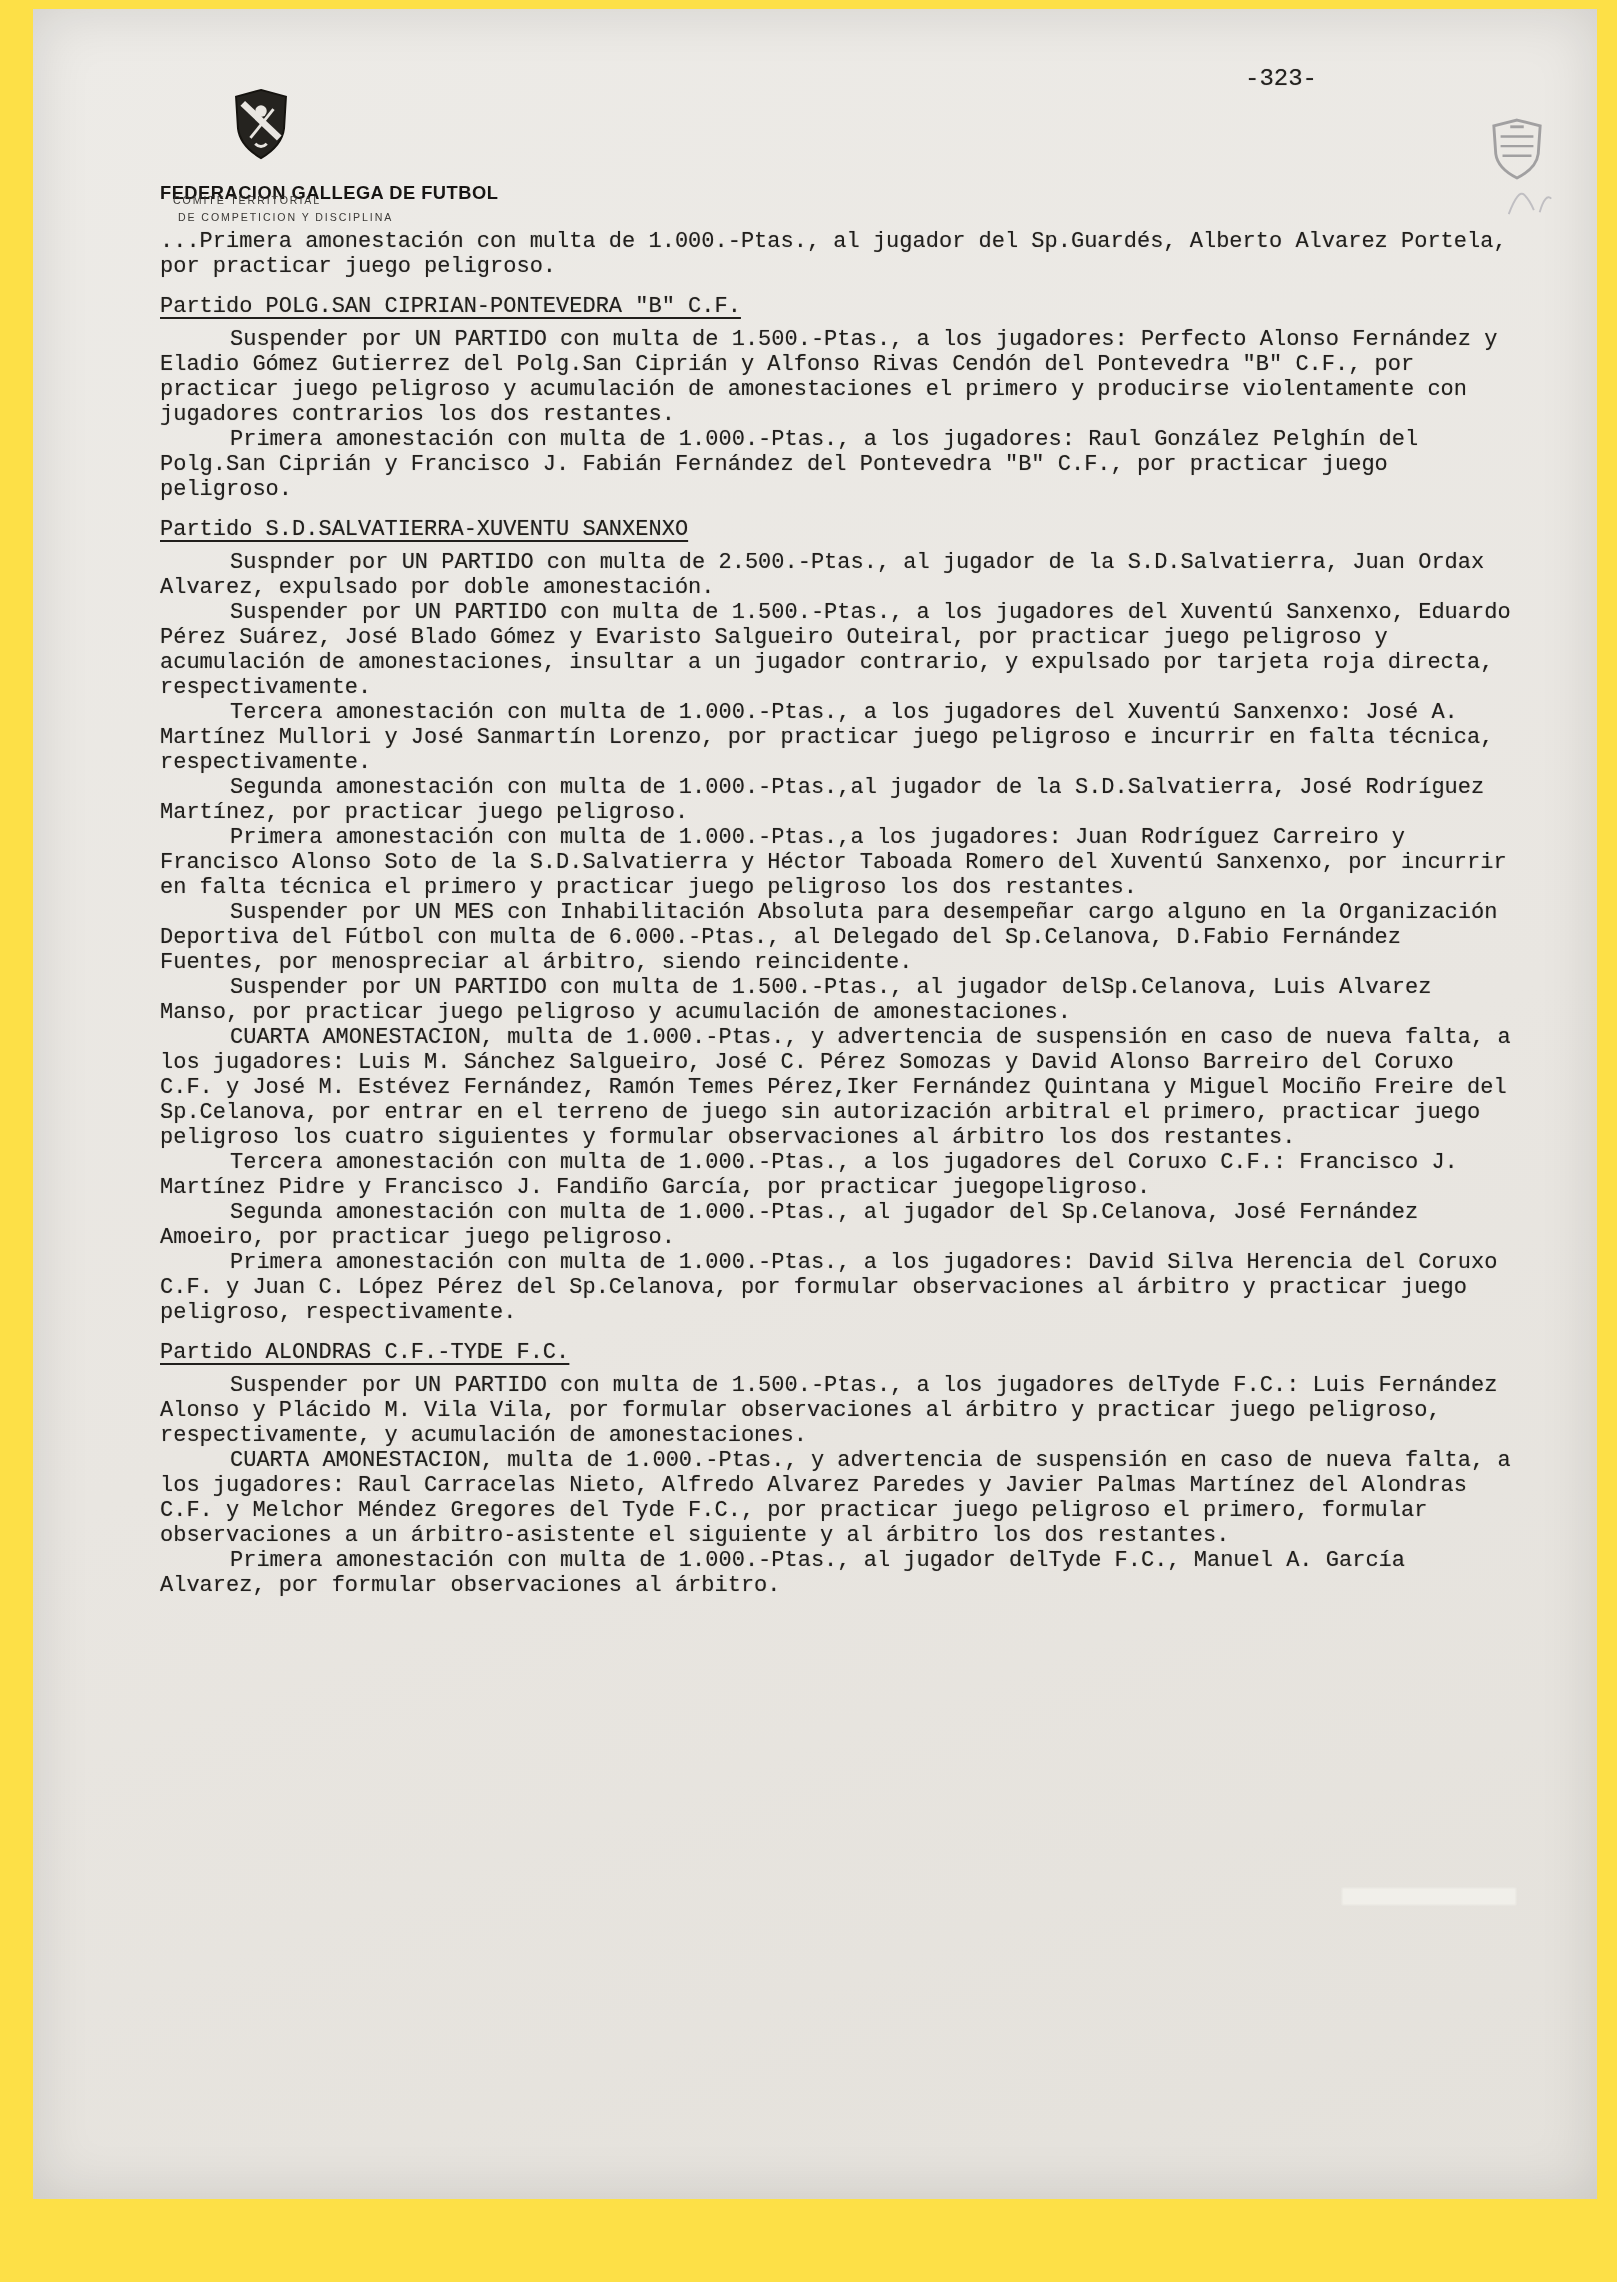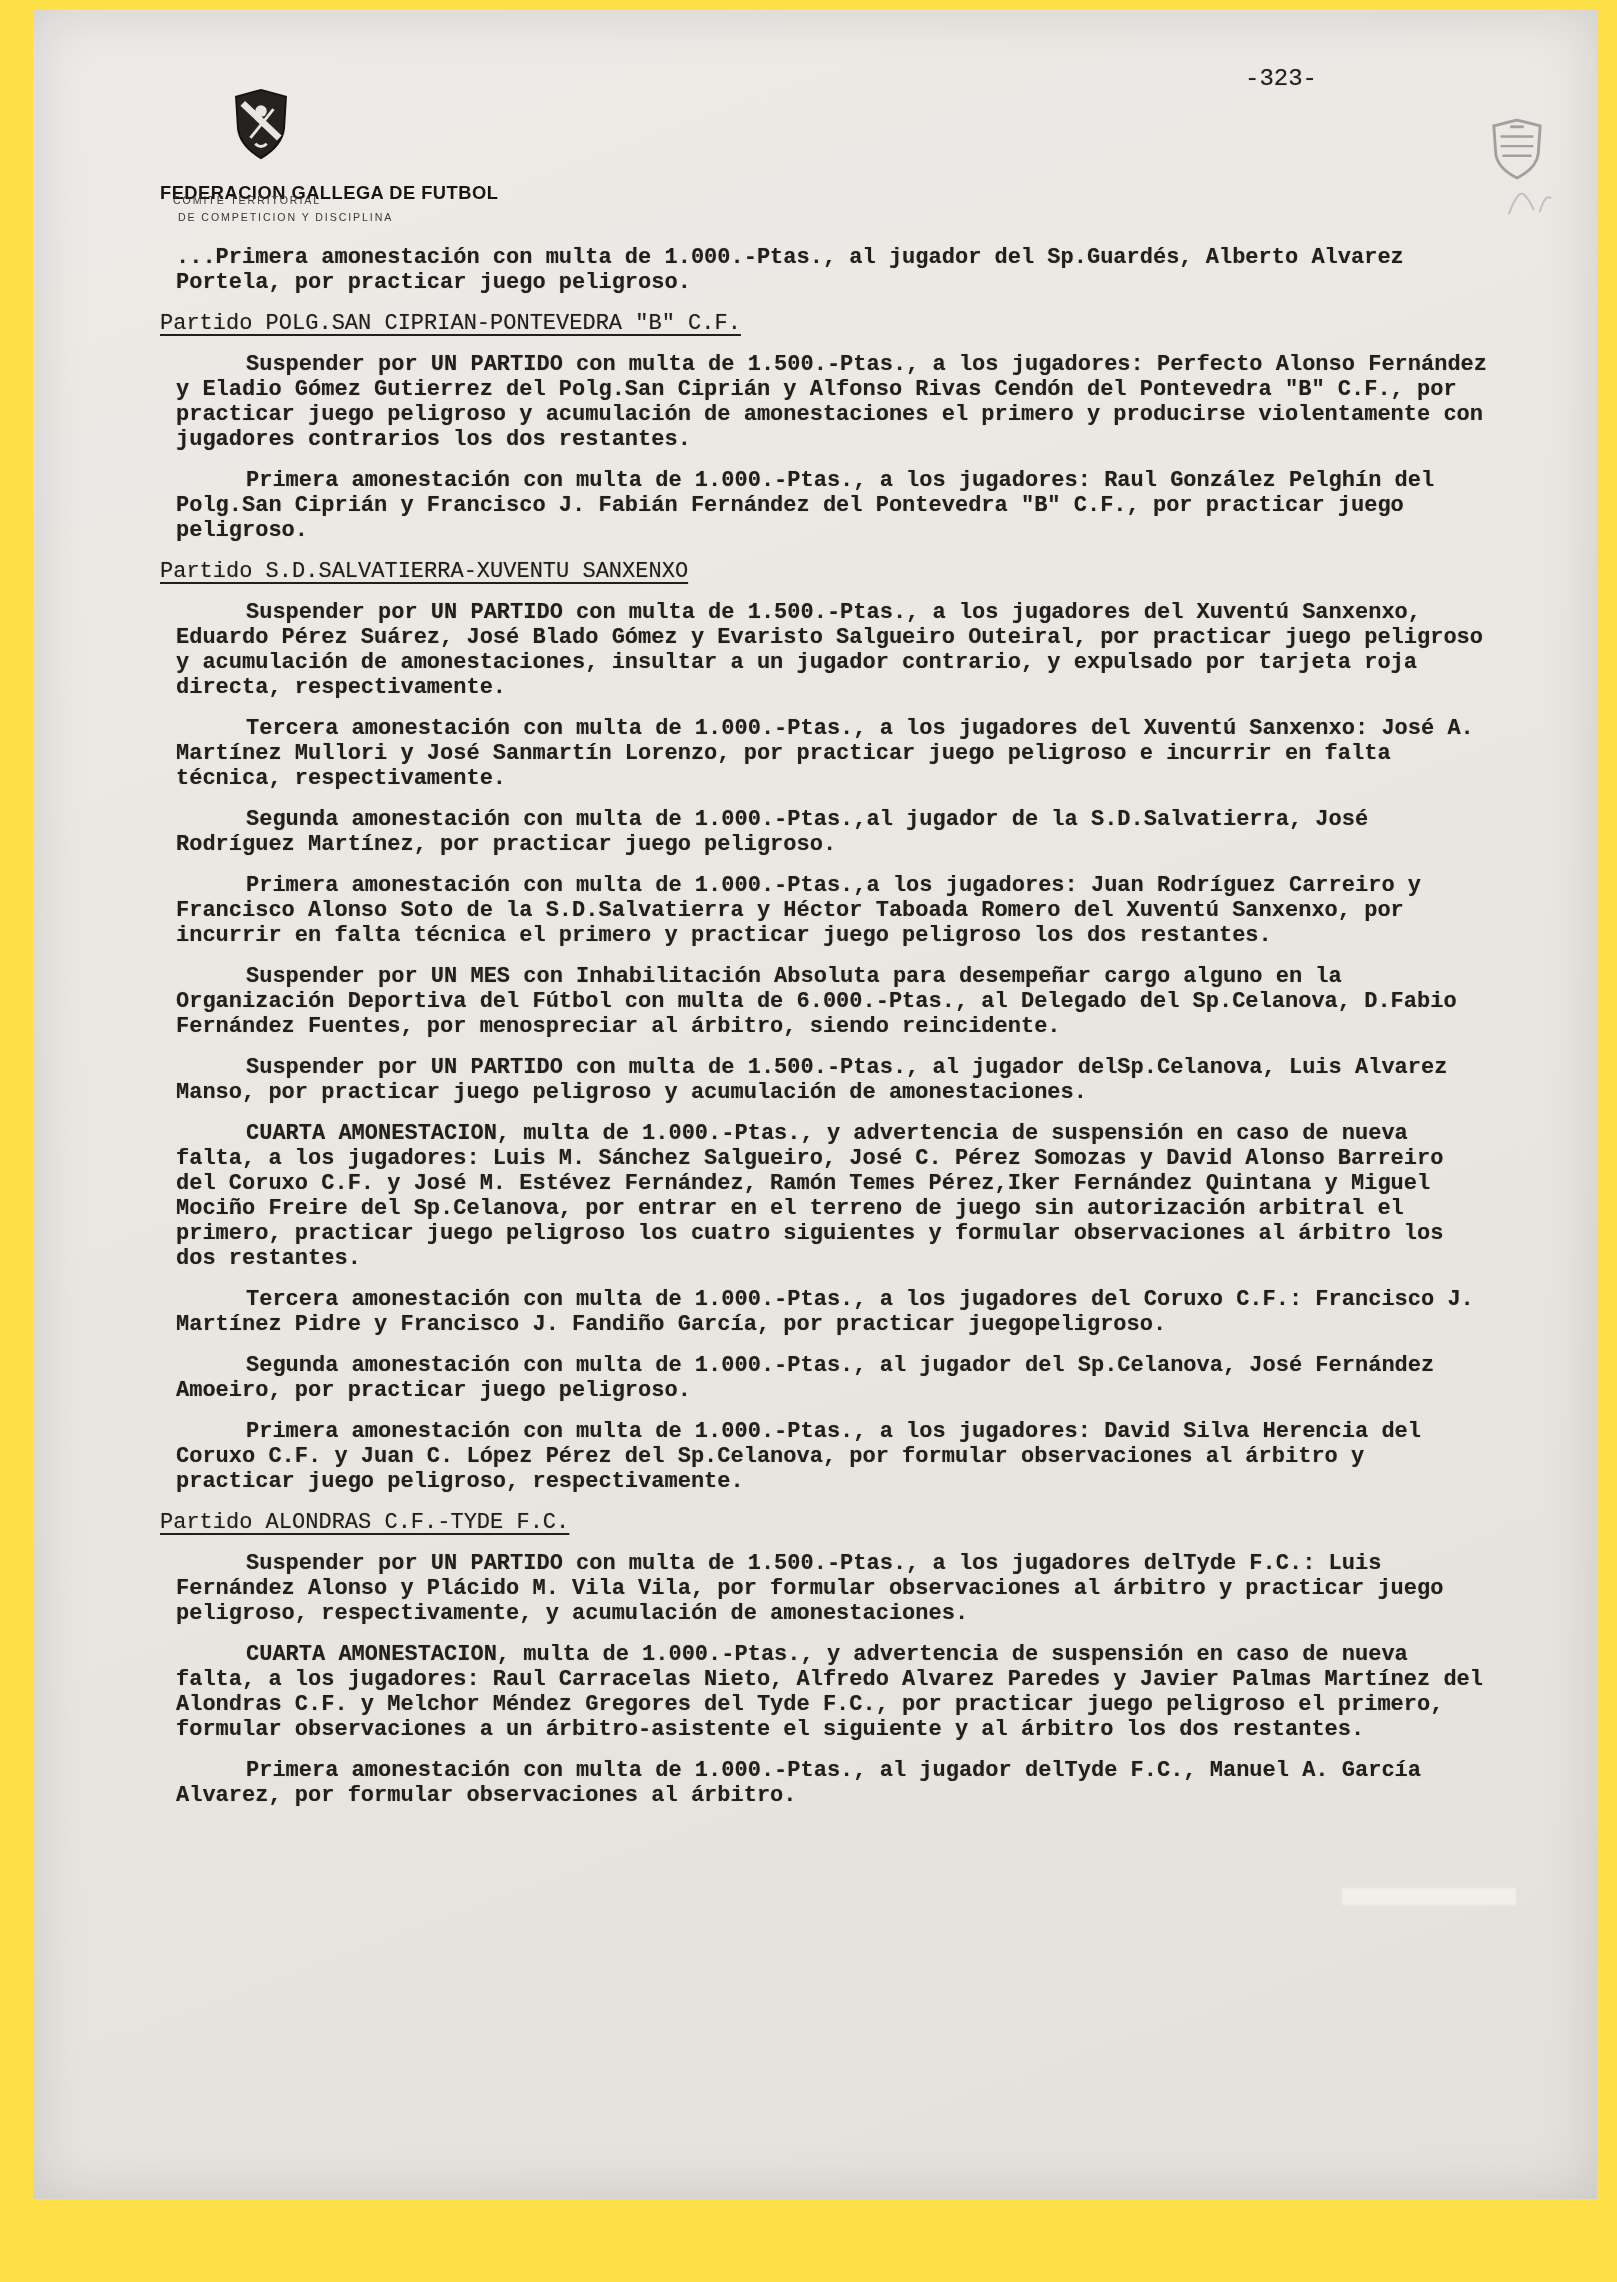--- a/index.html
+++ b/index.html
@@ -92,23 +92,22 @@
     left: 127px;
     top: 220px;
     width: 1352px;
     font-family: "Liberation Mono", "DejaVu Sans Mono", monospace;
     font-size: 22px;
     line-height: 25px;
     color: #211f1c;
     text-shadow: 0 0 1px rgba(25,25,25,0.40);
   }
   .body-text p {
-    margin: 16px;
+    margin: 0;
     text-indent: 70px;
-    font-weight: bold;
   }
   .body-text p.intro {
     text-indent: 0;
   }
   .match-heading {
     margin: 15.4px 0 7.7px 0;
     font-size: 22px;
     font-weight: normal;
     text-decoration: underline;
     text-underline-offset: 4.8px;
@@ -165,20 +164,21 @@
       <p class="intro">...Primera amonestación con multa de 1.000.-Ptas., al jugador del Sp.Guardés, Alberto Alvarez Portela, por practicar juego peligroso.</p>
 
       <section>
         <h3 class="match-heading">Partido POLG.SAN CIPRIAN-PONTEVEDRA "B" C.F.</h3>
         <p>Suspender por UN PARTIDO con multa de 1.500.-Ptas., a los jugadores: Perfecto Alonso Fernández y Eladio Gómez Gutierrez del Polg.San Ciprián y Alfonso Rivas Cendón del Pontevedra "B" C.F., por practicar juego peligroso y acumulación de amonestaciones el primero y producirse violentamente con jugadores contrarios los dos restantes.</p>
         <p>Primera amonestación con multa de 1.000.-Ptas., a los jugadores: Raul González Pelghín del Polg.San Ciprián y Francisco J. Fabián Fernández del Pontevedra "B" C.F., por practicar juego peligroso.</p>
       </section>
 
       <section>
         <h3 class="match-heading">Partido S.D.SALVATIERRA-XUVENTU SANXENXO</h3>
+        <p>Suspnder por UN PARTIDO con multa de 2.500.-Ptas., al jugador de la S.D.Salvatierra, Juan Ordax Alvarez, expulsado por doble amonestación.</p>
         <p>Suspender por UN PARTIDO con multa de 1.500.-Ptas., a los jugadores del Xuventú Sanxenxo, Eduardo Pérez Suárez, José Blado Gómez y Evaristo Salgueiro Outeiral, por practicar juego peligroso y acumulación de amonestaciones, insultar a un jugador contrario, y expulsado por tarjeta roja directa, respectivamente.</p>
         <p>Tercera amonestación con multa de 1.000.-Ptas., a los jugadores del Xuventú Sanxenxo: José A. Martínez Mullori y José Sanmartín Lorenzo, por practicar juego peligroso e incurrir en falta técnica, respectivamente.</p>
         <p>Segunda amonestación con multa de 1.000.-Ptas.,al jugador de la S.D.Salvatierra, José Rodríguez Martínez, por practicar juego peligroso.</p>
         <p>Primera amonestación con multa de 1.000.-Ptas.,a los jugadores: Juan Rodríguez Carreiro y Francisco Alonso Soto de la S.D.Salvatierra y Héctor Taboada Romero del Xuventú Sanxenxo, por incurrir en falta técnica el primero y practicar juego peligroso los dos restantes.</p>
       </section>
 
       <section>
         <p>Suspender por UN MES con Inhabilitación Absoluta para desempeñar cargo alguno en la Organización Deportiva del Fútbol con multa de 6.000.-Ptas., al Delegado del Sp.Celanova, D.Fabio Fernández Fuentes, por menospreciar al árbitro, siendo reincidente.</p>
         <p>Suspender por UN PARTIDO con multa de 1.500.-Ptas., al jugador delSp.Celanova, Luis Alvarez Manso, por practicar juego peligroso y acumulación de amonestaciones.</p>
         <p>CUARTA AMONESTACION, multa de 1.000.-Ptas., y advertencia de suspensión en caso de nueva falta, a los jugadores: Luis M. Sánchez Salgueiro, José C. Pérez Somozas y David Alonso Barreiro del Coruxo C.F. y José M. Estévez Fernández, Ramón Temes Pérez,Iker Fernández Quintana y Miguel Mociño Freire del Sp.Celanova, por entrar en el terreno de juego sin autorización arbitral el primero, practicar juego peligroso los cuatro siguientes y formular observaciones al árbitro los dos restantes.</p>

